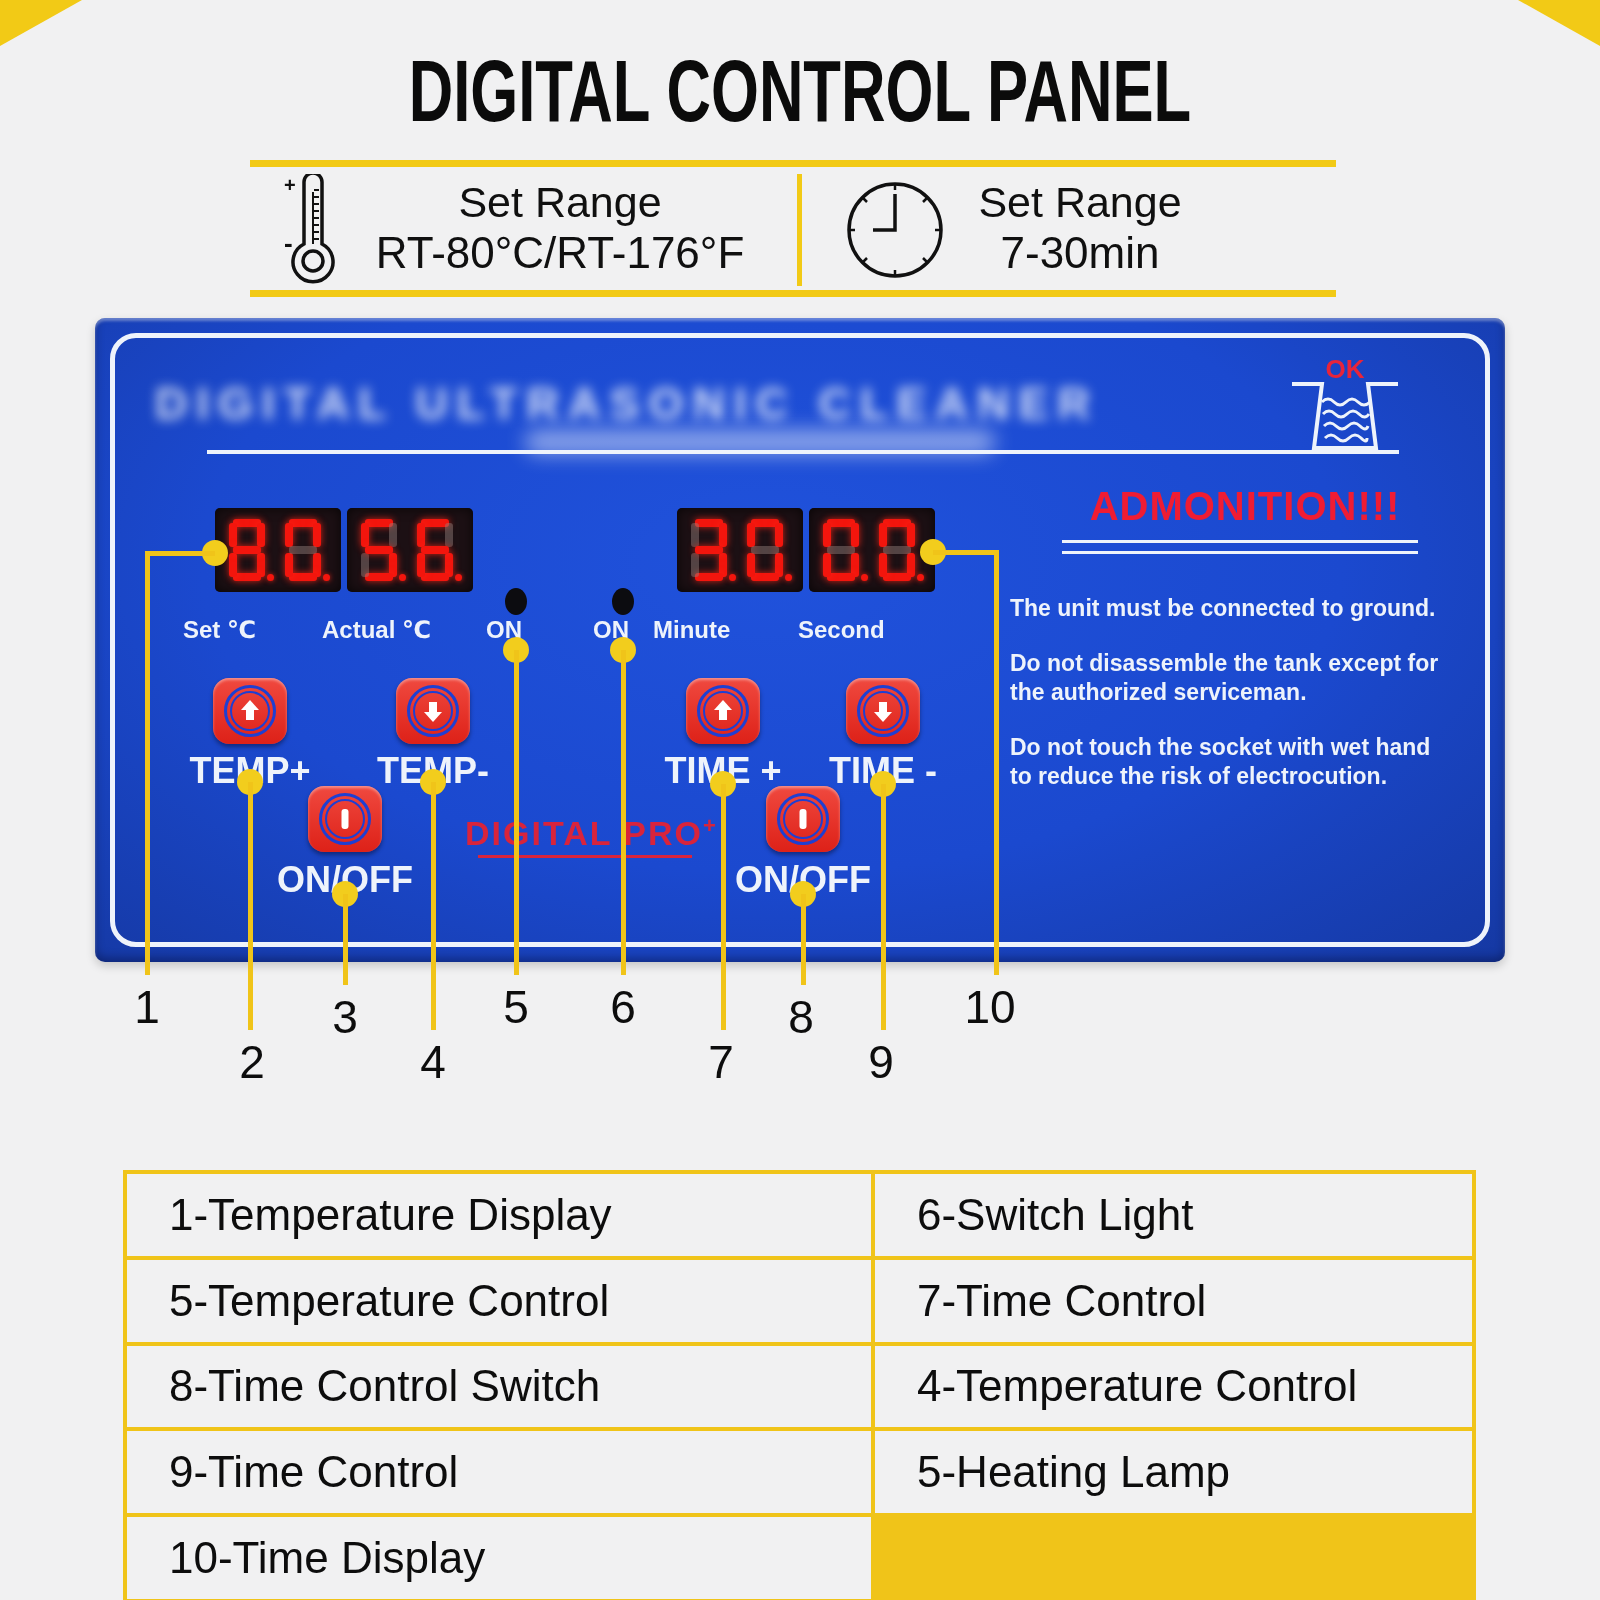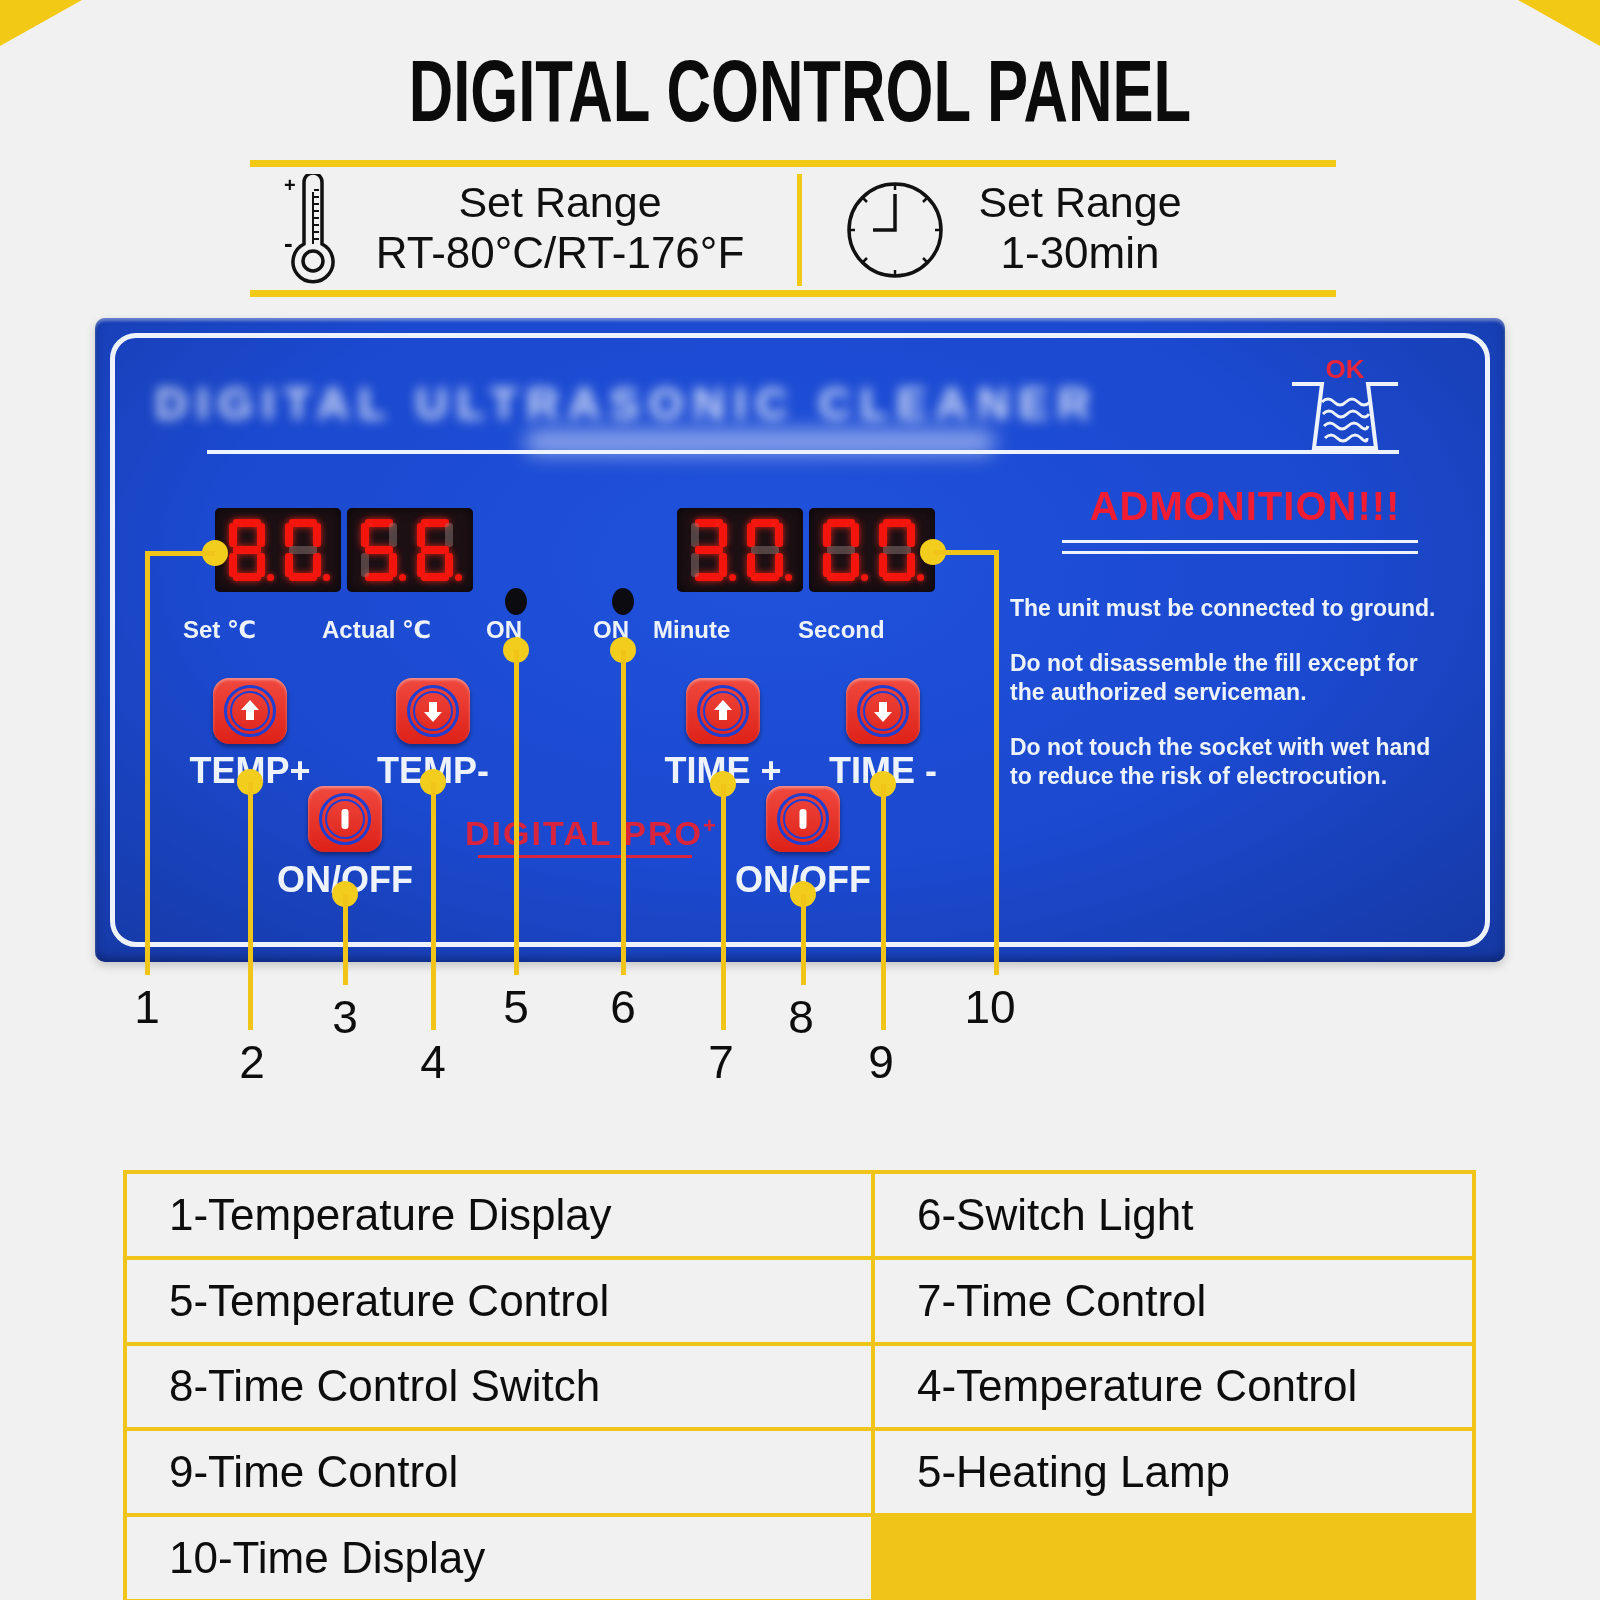--- a/index.html
+++ b/index.html
@@ -178,21 +178,21 @@
         <line x1="6" y1="52" x2="12" y2="52"></line>
           <line x1="92" y1="52" x2="98" y2="52"></line>
         <line x1="20" y1="20" x2="24" y2="24"></line>
           <line x1="84" y1="20" x2="80" y2="24"></line>
         <line x1="20" y1="84" x2="24" y2="80"></line>
           <line x1="84" y1="84" x2="80" y2="80"></line>
       </g>
     </svg>
   </div>
   <div class="spec-text spec-label" style="left:950px;top:178px;width:260px;">Set Range</div>
-  <div class="spec-text spec-value" style="left:950px;top:228px;width:260px;">1-30min</div>
+  <div class="spec-text spec-value" style="left:950px;top:228px;width:260px;">7-30min</div>
 
   <div class="panel">
     <div class="panel-border"></div>
     <div class="brand-smear"></div>
     <div class="brand-blur">DIGITAL ULTRASONIC CLEANER</div>
     <div class="panel-hr"></div>
 
     <div class="tub ok">
       <svg width="110" height="95" viewBox="0 0 110 95">
         <path d="M2,26 H32 L24,90 H86 L78,26 H108" fill="none" stroke="#eef3fb" stroke-width="4"></path>
@@ -205,21 +205,21 @@
         <text x="55" y="20" text-anchor="middle" font-size="26" font-weight="700" fill="#e8243a">OK</text>
       </svg>
     </div>
 
     <div class="admonition">ADMONITION!!!</div>
     <div class="admonition-ul l1"></div>
     <div class="admonition-ul l2"></div>
 
     <div class="warnings">
       <p>The unit must be connected to ground.</p>
-      <p>Do not disassemble the fill except for
+      <p>Do not disassemble the tank except for
 the authorized serviceman.</p>
       <p>Do not touch the socket with wet hand
 to reduce the risk of electrocution.</p>
     </div>
 
     <div class="led-module m1">
         <div class="seg-digit" style="left: 14px;">
           <span class="seg seg-a on"></span>
           <span class="seg seg-b on"></span>
           <span class="seg seg-c on"></span>

